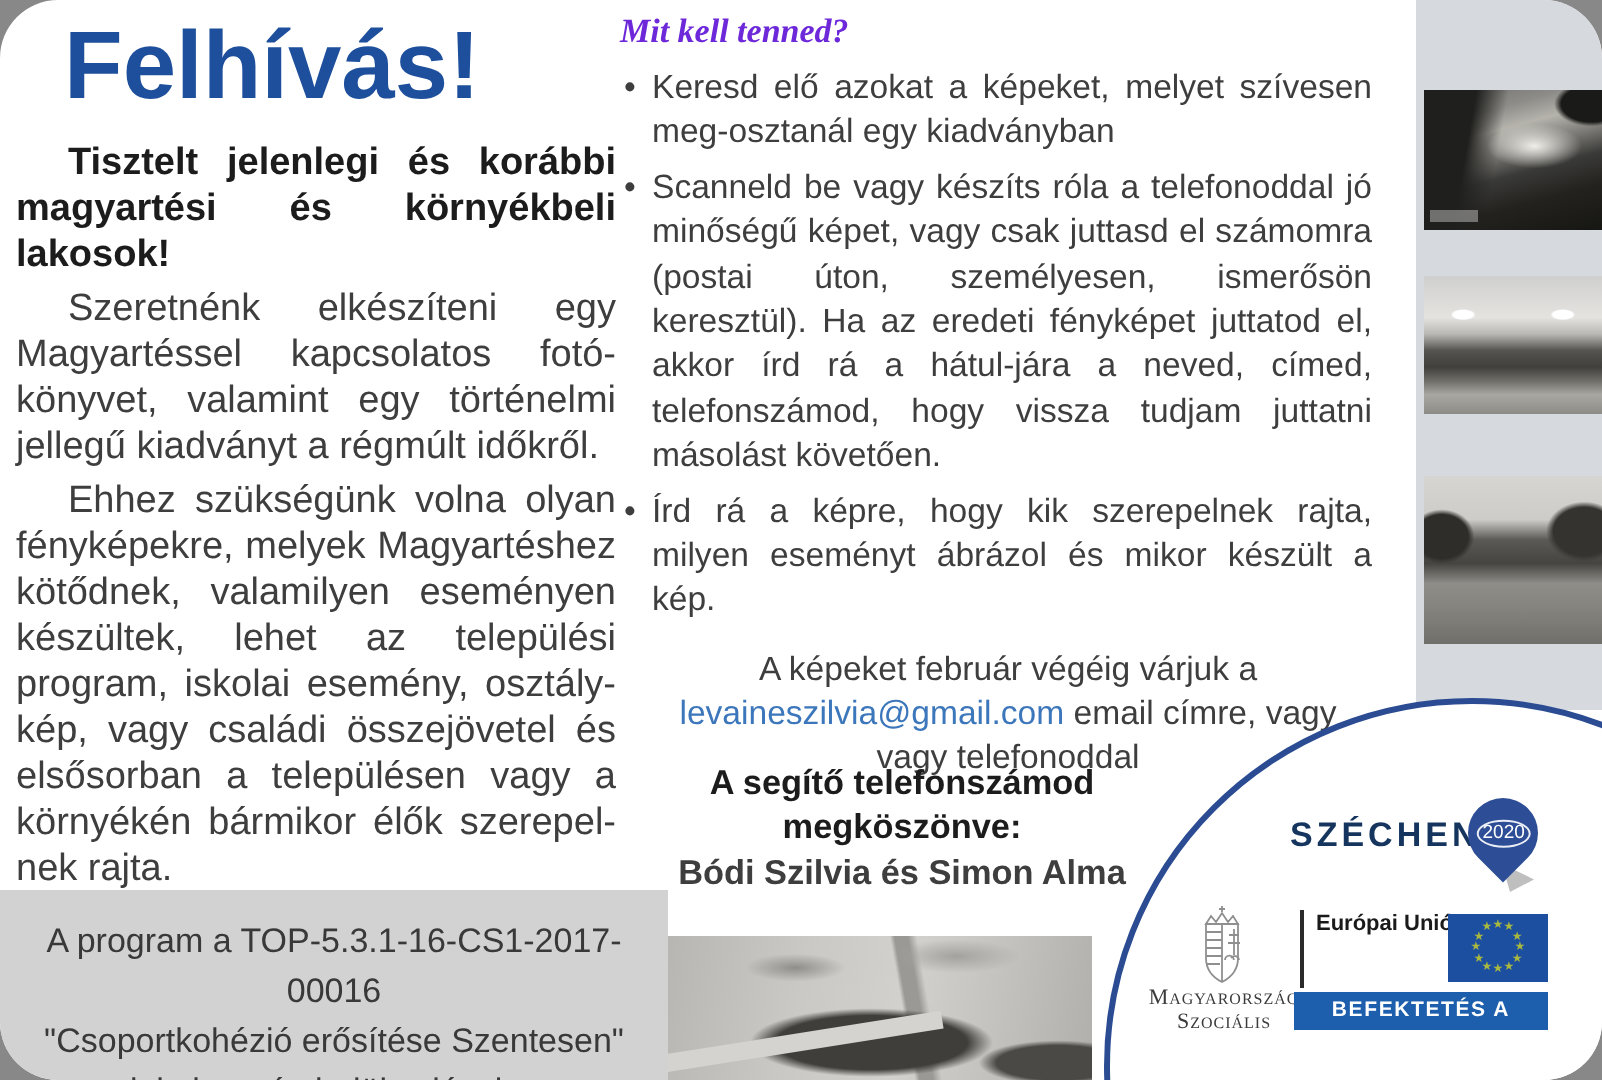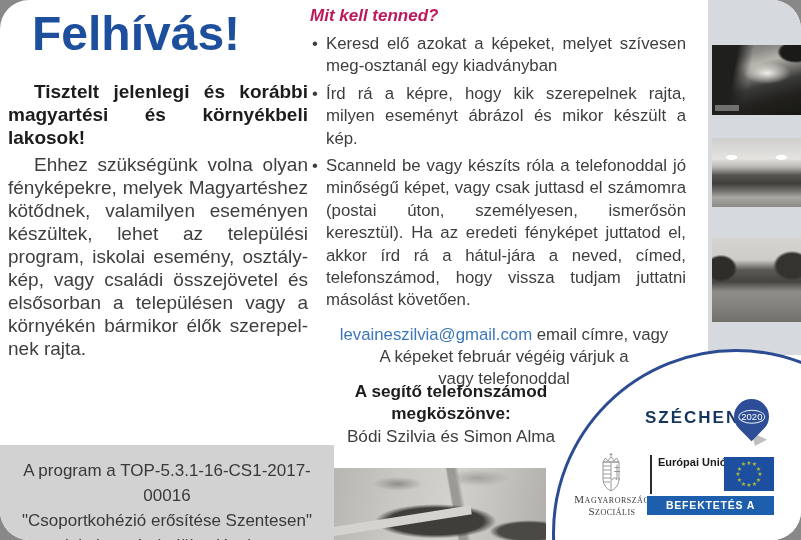--- a/index.html
+++ b/index.html
@@ -7,49 +7,49 @@
     position:relative;width:801px;height:540px;background:#ffffff;
     overflow:hidden;font-family:"Liberation Sans",sans-serif;color:#3e3e3e;border-radius:29px;
   }
   
   .left-col{position:absolute;left:8px;top:2px;width:300px;}
   .headline{
     font-size:48px;font-weight:600;line-height:64px;color:#1d4f9c;
     margin:0 0 0 24px;letter-spacing:0px;
   }
   .salutation{
-    margin-top:14px;font-size:19px;line-height:23px;font-weight:bold;color:#1c1c1c;
+    margin-top:4px;font-size:19px;line-height:23px;font-weight:bold;color:#1c1c1c;
     text-align:justify;text-indent:26px;
   }
   .para{
     font-size:19px;line-height:23px;color:#3e3e3e;
     text-align:justify;text-indent:26px;margin-top:4px;
   }
   
   .program-note{
     position:absolute;left:0;top:445px;width:334px;height:95px;background:#d2d2d2;
   }
   .program-note-text{
     padding-top:13px;text-align:center;font-size:17px;line-height:25px;
     color:#393939;white-space:pre-line;
   }
   
   .mid-col{position:absolute;left:310px;top:6px;width:388px;}
-  .todo-heading{font-size:17px;font-weight:bold;font-style:italic;color:#be185d;margin:0;}
+  .todo-heading{font-size:17px;font-weight:bold;font-style:italic;color:#6d28d9;margin:0;font-family:Liberation Serif, serif;}
   .todo-list{list-style:none;margin:7px 12px 0 0;padding:0;}
   .todo-list li{
     position:relative;padding-left:16px;margin-bottom:5px;
     font-size:16.8px;line-height:22.4px;text-align:justify;color:#3e3e3e;
   }
   .todo-list li::before{content:"\2022";position:absolute;left:2px;top:0;color:#3e3e3e;}
   .contact-block{margin-top:12px;text-align:center;font-size:16.8px;line-height:22px;color:#3e3e3e;}
   .email{color:#3d77bb;text-decoration:none;cursor:pointer;}
   .thanks-block{position:absolute;left:310px;top:381px;width:282px;text-align:center;}
   .thanks-heading{font-size:17.2px;font-weight:bold;line-height:21.5px;color:#1c1c1c;white-space:pre-line;}
-  .thanks-names{font-size:17.2px;line-height:22px;color:#3e3e3e;margin-top:1px;}
+  .thanks-names{font-size:17.2px;line-height:22px;color:#3e3e3e;margin-top:1px;font-weight:bold;}
   .thanks-role{font-size:12.8px;line-height:15px;color:#2e2e2e;margin-top:33px;}
   
   .photo-strip{position:absolute;left:708px;top:0;width:93px;height:355px;background:#d6d9dd;}
   .strip-photo{position:absolute;left:4px;width:89px;}
   .strip-photo-1{top:45px;height:70px;background:
     radial-gradient(ellipse 34px 16px at 62% 40%, #efeee8 0%, rgba(239,238,232,0) 70%),
     radial-gradient(ellipse 30px 18px at 94% 10%, #1a1a18 0%, #1a1a18 50%, rgba(26,26,24,0) 62%),
     linear-gradient(100deg, #1f1f1d 0%, #1f1f1d 26%, rgba(31,31,29,0) 42%),
     linear-gradient(165deg, #6b6b68 0%, #8d8c88 20%, #b5b3ac 32%, #7a7975 45%, #3a3a38 58%, #23221f 75%, #161613 100%);}
   .strip-photo-2{top:138px;height:69px;background:
@@ -98,39 +98,40 @@
     color:#ffffff;font-size:10.5px;font-weight:bold;letter-spacing:.8px;text-align:center;line-height:19px;}
 </style>
 </head>
 <body>
 
 <div id="canvas">
 
   <div class="left-col">
     <h1 class="headline">Felhívás!</h1>
     <div class="salutation">Tisztelt jelenlegi és korábbi magyartési és környékbeli lakosok!</div>
+    <div class="para">Szeretnénk elkészíteni egy Magyartéssel kapcsolatos fotó-könyvet, valamint egy történelmi jellegű kiadványt a régmúlt időkről.</div>
     <div class="para">Ehhez szükségünk volna olyan fényképekre, melyek Magyartéshez kötődnek, valamilyen eseményen készültek, lehet az települési program, iskolai esemény, osztály-kép, vagy családi összejövetel és elsősorban a településen vagy a környékén bármikor élők szerepel-nek rajta.</div>
   </div>
 
   <div class="program-note">
     <div class="program-note-text">A program a TOP-5.3.1-16-CS1-2017-00016
 "Csoportkohézió erősítése Szentesen"
 projekt keretén belül valósul meg.</div>
   </div>
 
   <div class="mid-col">
     <p class="todo-heading">Mit kell tenned?</p>
     <ul class="todo-list">
       <li>Keresd elő azokat a képeket, melyet szívesen meg-osztanál egy kiadványban</li>
+      <li>Scanneld be vagy készíts róla a telefonoddal jó minőségű képet, vagy csak juttasd el számomra (postai úton, személyesen, ismerősön keresztül). Ha az eredeti fényképet juttatod el, akkor írd rá a hátul-jára a neved, címed, telefonszámod, hogy vissza tudjam juttatni másolást követően.</li>
       <li>Írd rá a képre, hogy kik szerepelnek rajta, milyen eseményt ábrázol és mikor készült a kép.</li>
-      <li>Scanneld be vagy készíts róla a telefonoddal jó minőségű képet, vagy csak juttasd el számomra (postai úton, személyesen, ismerősön keresztül). Ha az eredeti fényképet juttatod el, akkor írd rá a hátul-jára a neved, címed, telefonszámod, hogy vissza tudjam juttatni másolást követően.</li>
     </ul>
     <div class="contact-block">
+      <div>A képeket február végéig várjuk a</div>
       <div><span class="email">levaineszilvia@gmail.com</span><span> email címre,  vagy</span></div>
-      <div>A képeket február végéig várjuk a</div>
       <div>vagy telefonoddal</div>
     </div>
   </div>
 
   <div class="thanks-block">
     <div class="thanks-heading">A segítő telefonszámod
 megköszönve:</div>
     <div class="thanks-names">Bódi Szilvia és Simon Alma</div>
     <div class="thanks-role">közösségfejlesztők</div>
   </div>

